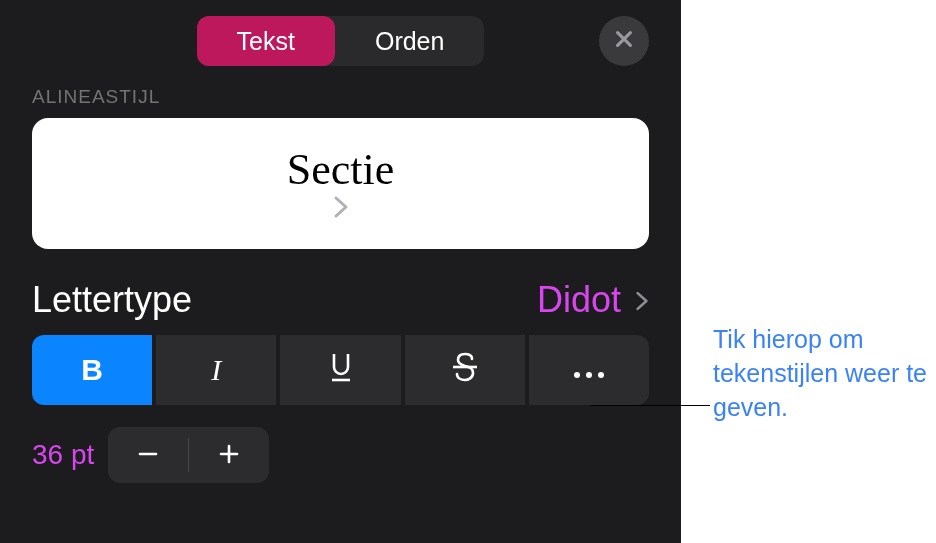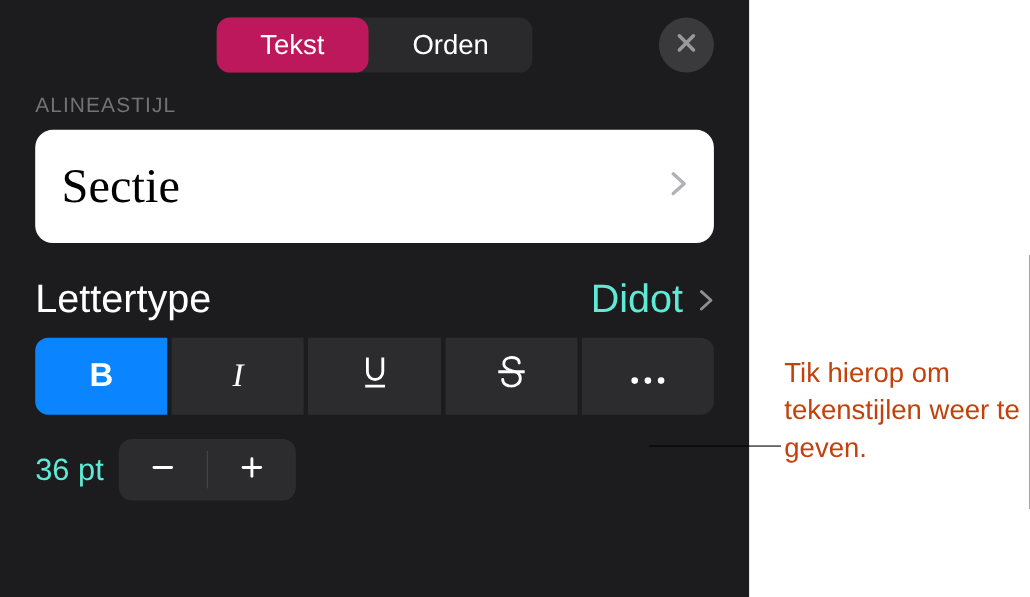--- a/index.html
+++ b/index.html
@@ -69,41 +69,42 @@
     }
     .style-card {
       background: #fff;
       border-radius: 16px;
       padding: 26px 24px;
       display: flex;
       align-items: center;
       justify-content: space-between;
       cursor: pointer;
       margin-bottom: 30px;
+      flex-direction: column;
     }
     .style-name {
       font-family: Didot, "Times New Roman", serif;
       font-size: 44px;
       color: #000;
     }
     .chevron-grey svg { width: 16px; height: 24px; }
     .row {
       display: flex;
       align-items: center;
       justify-content: space-between;
       color: #fff;
       font-size: 36px;
       margin-bottom: 14px;
     }
     .row-right {
       display: flex;
       align-items: center;
       gap: 14px;
     }
-    .link-blue { color: #5eead4; }
+    .link-blue { color: #d946ef; }
     .fmt-row {
       display: flex;
       gap: 4px;
       margin-bottom: 22px;
     }
     .fmt-btn {
       flex: 1;
       height: 70px;
       background: #2c2c2e;
       display: flex;
@@ -148,21 +149,21 @@
     .step-div {
       width: 1px;
       height: 34px;
       background: #48484a;
     }
     .callout {
       position: absolute;
       left: 713px;
       top: 323px;
       font-size: 25px;
-      color: #c2410c;
+      color: #3b82f6;
       line-height: 1.35;
     }
     .leader {
       position: absolute;
       left: 590px;
       top: 405px;
       width: 120px;
       height: 1px;
       background: #000;
     }

